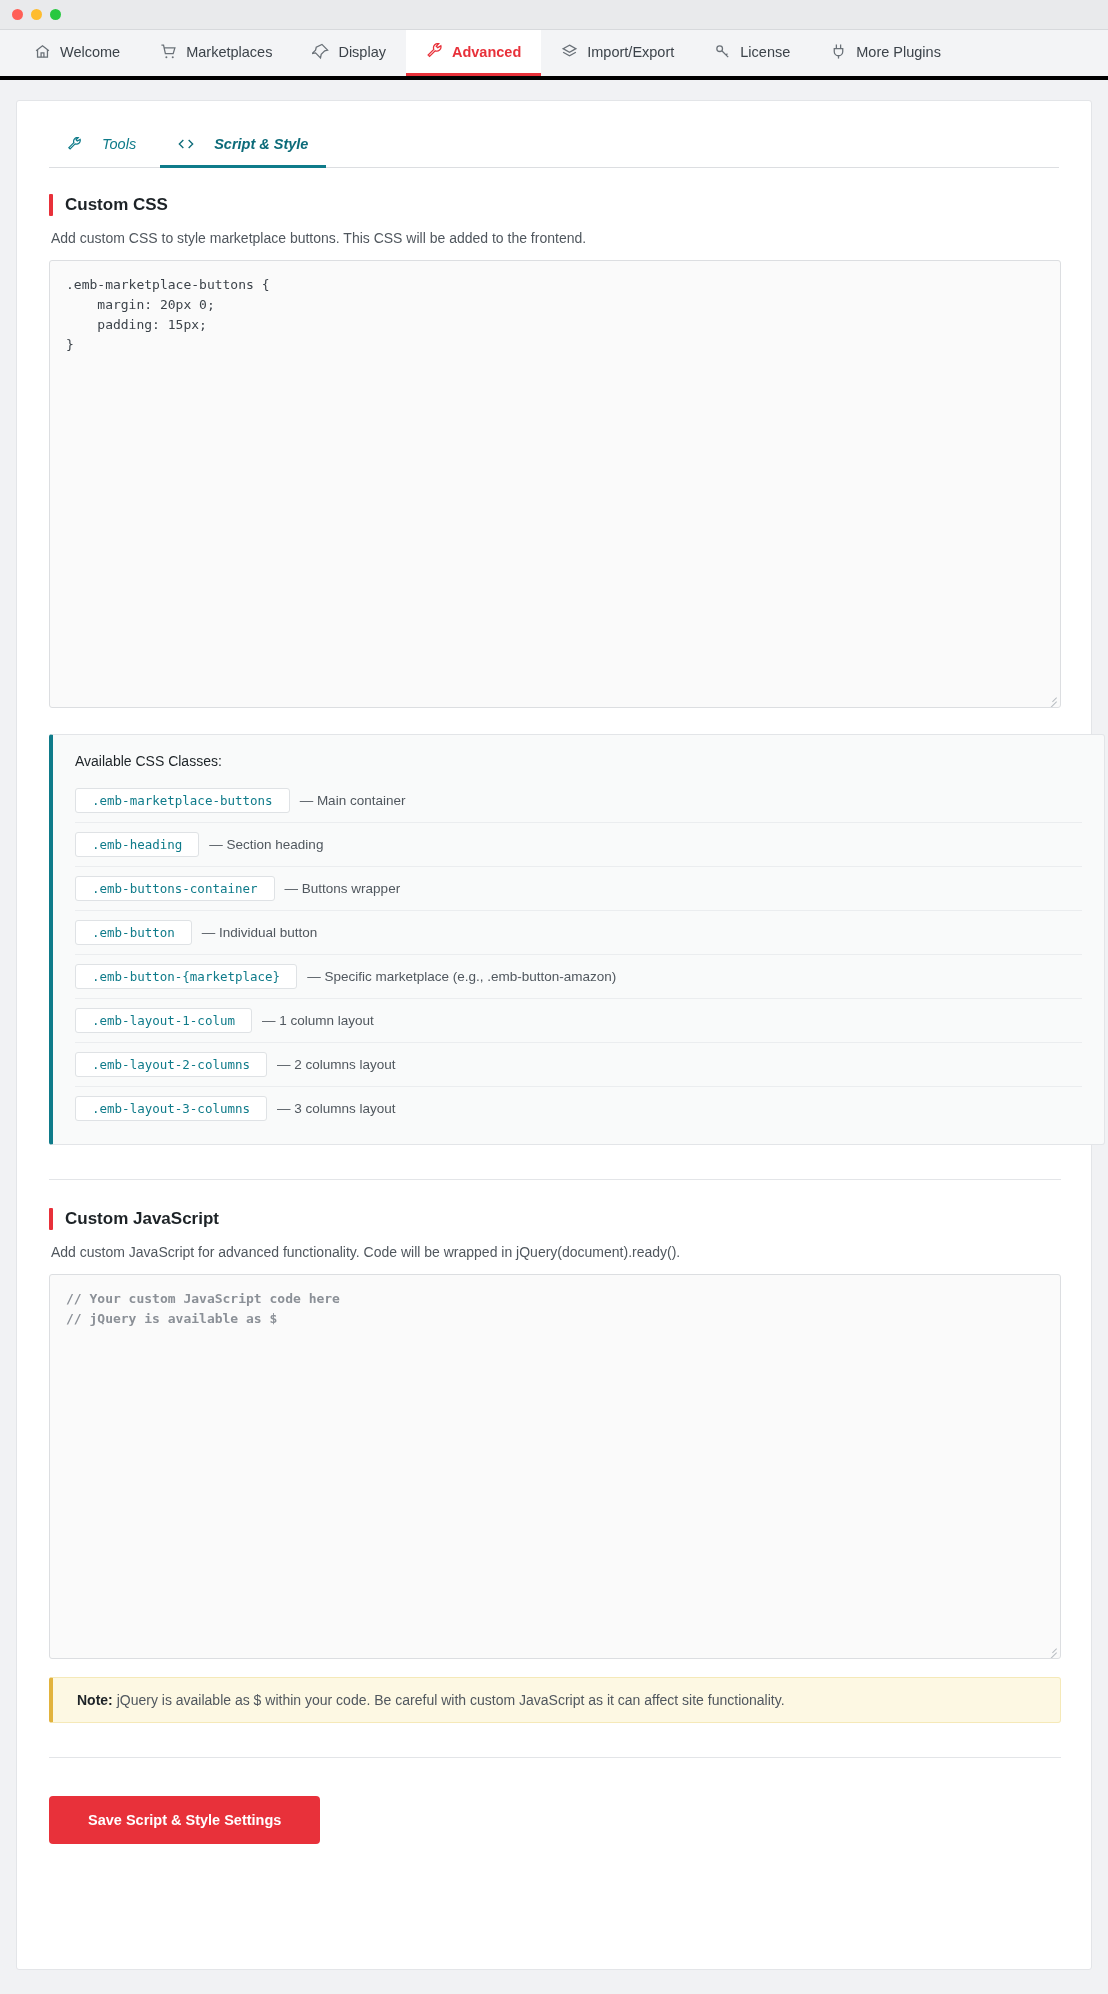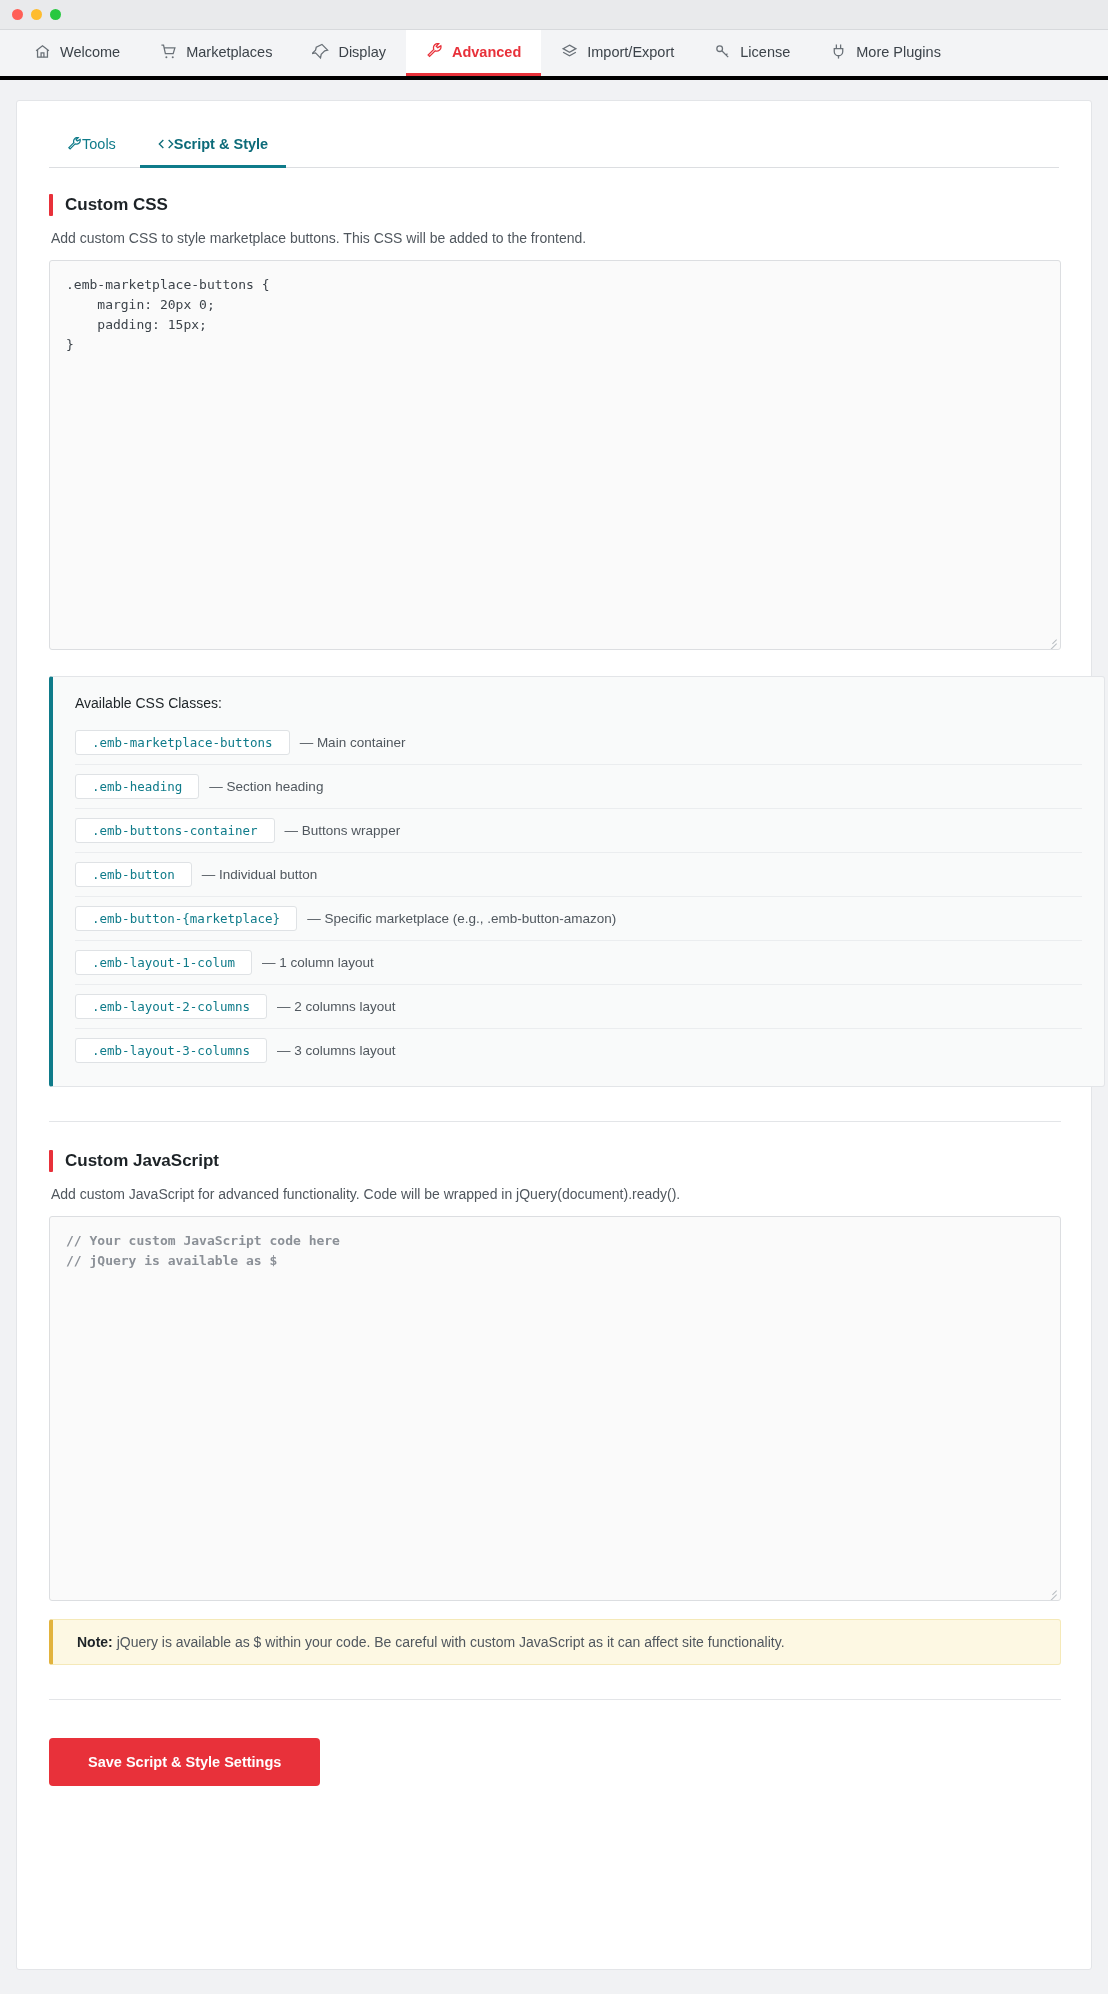--- a/index.html
+++ b/index.html
@@ -86,27 +86,28 @@
   .subtabs {
     display: flex;
     gap: 6px;
     border-bottom: 1px solid #dcdee1;
     padding-top: 24px;
     margin: 0 0 26px 0;
   }
   .subtab {
     display: flex;
     align-items: center;
-    gap: 0;
+    gap: 20px;
     padding: 11px 18px 13px 18px;
     font-size: 14.5px;
     color: #0f7b8a;
     cursor: pointer;
     border-bottom: 3px solid transparent;
     margin-bottom: -1px;
+    font-style: italic;
   }
   .subtab.active {
     color: #0c6b79;
     font-weight: bold;
     border-bottom-color: #0f7b8a;
   }
   .subtab .sub-ico { display: inline-flex; align-items: center; }
 
   
   .section-head {
@@ -139,21 +140,21 @@
     font-family: "DejaVu Sans Mono", monospace;
     font-size: 13px;
     line-height: 1.55;
     color: #3c434a;
     padding: 14px 16px;
     white-space: pre;
     overflow: hidden;
     position: relative;
     resize: none;
   }
-  .code-css { height: 390px; }
+  .code-css { height: 448px; }
   .code-js { height: 385px; color: #8b9097; font-weight: bold; }
   .resize-grip {
     position: absolute;
     right: 3px; bottom: 3px;
     width: 12px; height: 12px;
     cursor: nwse-resize;
   }
   .resize-grip:before,
   .resize-grip:after {
     content: "";

